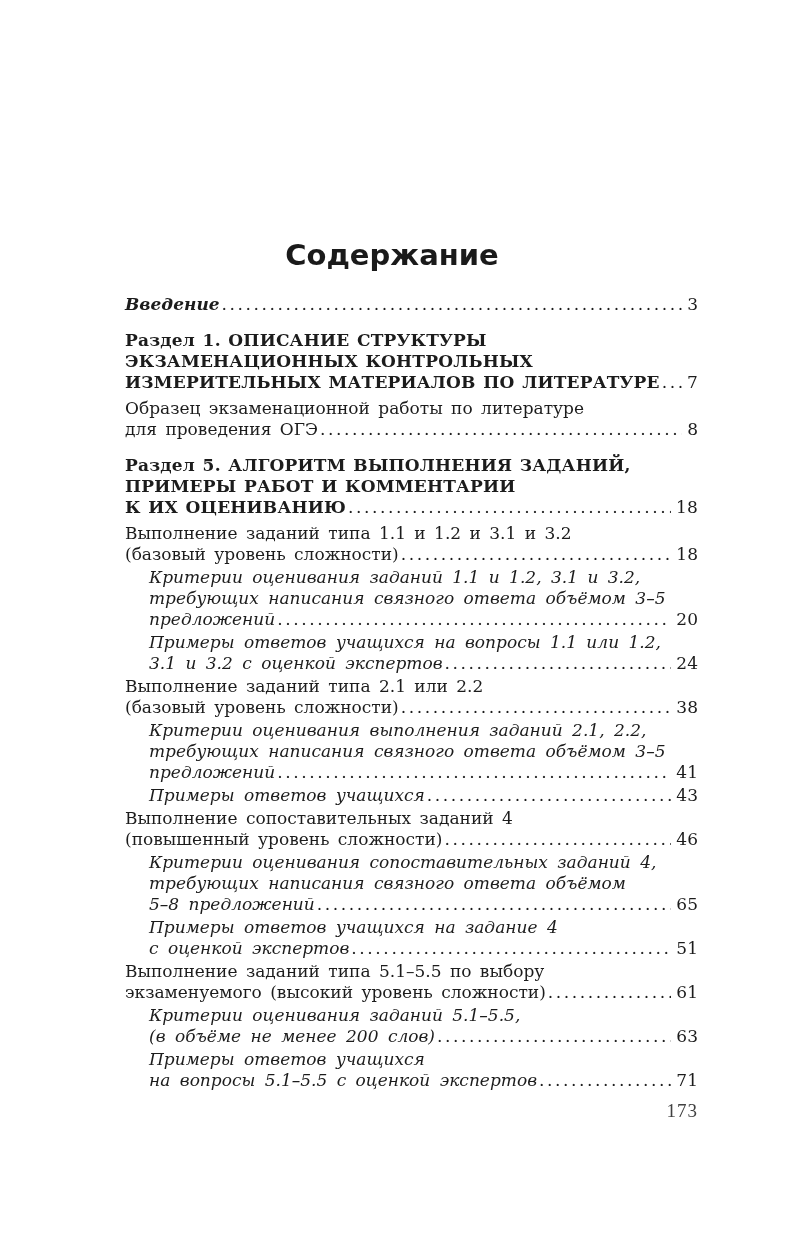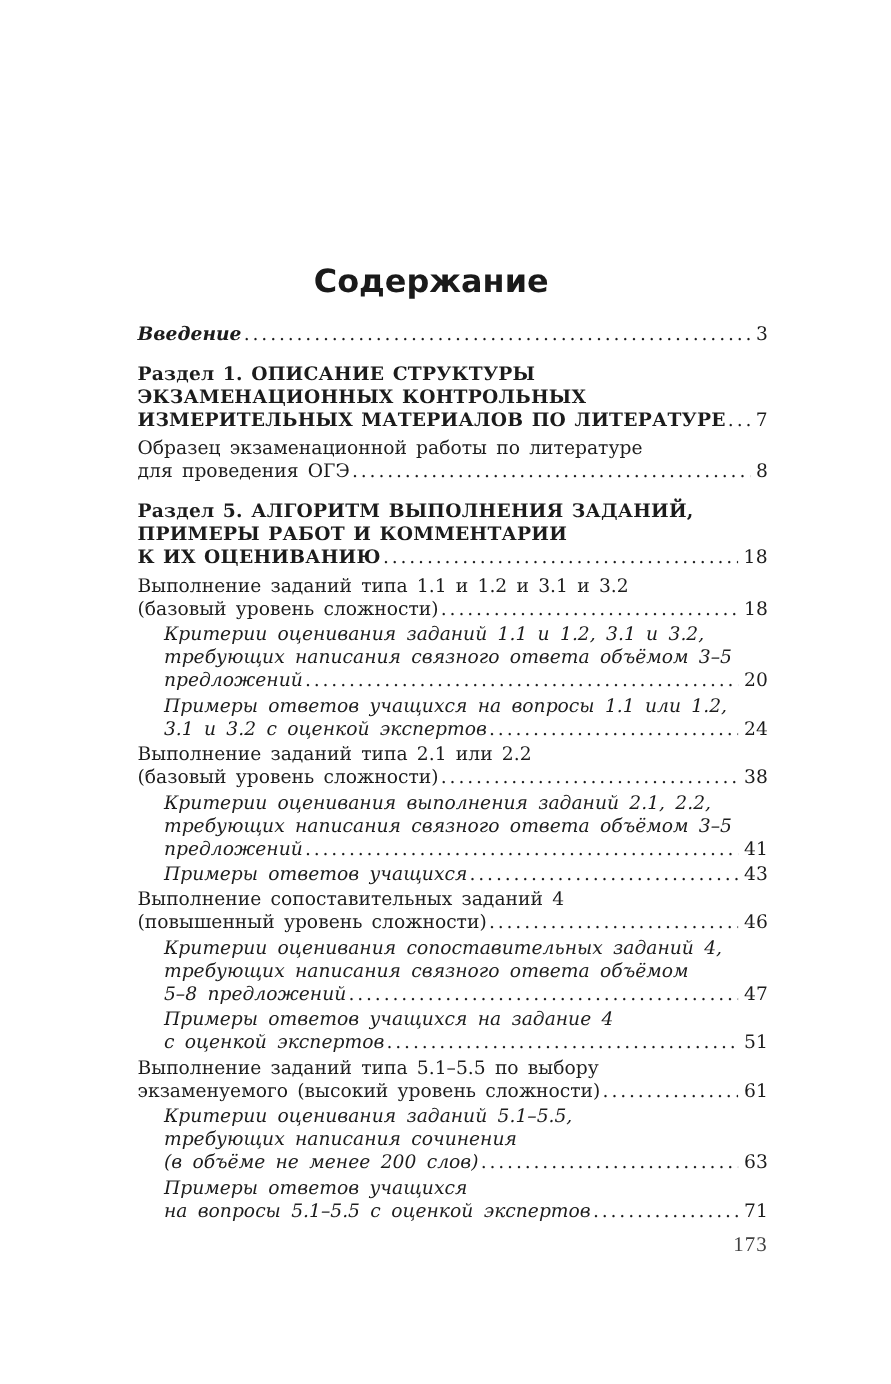--- a/index.html
+++ b/index.html
@@ -160,42 +160,41 @@
             <span class="dots"></span>
             <span class="pg">46</span>
           </div>
         </div>
         <div class="entry e-sub">
           <div class="line"><span class="txt">Критерии оценивания сопоставительных заданий 4,</span></div>
           <div class="line"><span class="txt">требующих написания связного ответа объёмом</span></div>
           <div class="line line-last">
             <span class="txt">5–8 предложений</span>
             <span class="dots"></span>
-            <span class="pg">47</span>
+            <span class="pg">65</span>
           </div>
         </div>
         <div class="entry e-sub">
           <div class="line"><span class="txt">Примеры ответов учащихся на задание 4</span></div>
           <div class="line line-last">
             <span class="txt">с оценкой экспертов</span>
             <span class="dots"></span>
             <span class="pg">51</span>
           </div>
         </div>
         <div class="entry e-plain">
           <div class="line"><span class="txt">Выполнение заданий типа 5.1–5.5 по выбору</span></div>
           <div class="line line-last">
             <span class="txt">экзаменуемого (высокий уровень сложности)</span>
             <span class="dots"></span>
             <span class="pg">61</span>
           </div>
         </div>
         <div class="entry e-sub">
           <div class="line"><span class="txt">Критерии оценивания заданий 5.1–5.5,</span></div>
-          <div class="line"><span class="txt">требующих написания сочинения</span></div>
           <div class="line line-last">
             <span class="txt">(в объёме не менее 200 слов)</span>
             <span class="dots"></span>
             <span class="pg">63</span>
           </div>
         </div>
         <div class="entry e-sub">
           <div class="line"><span class="txt">Примеры ответов учащихся</span></div>
           <div class="line line-last">
             <span class="txt">на вопросы 5.1–5.5 с оценкой экспертов</span>

